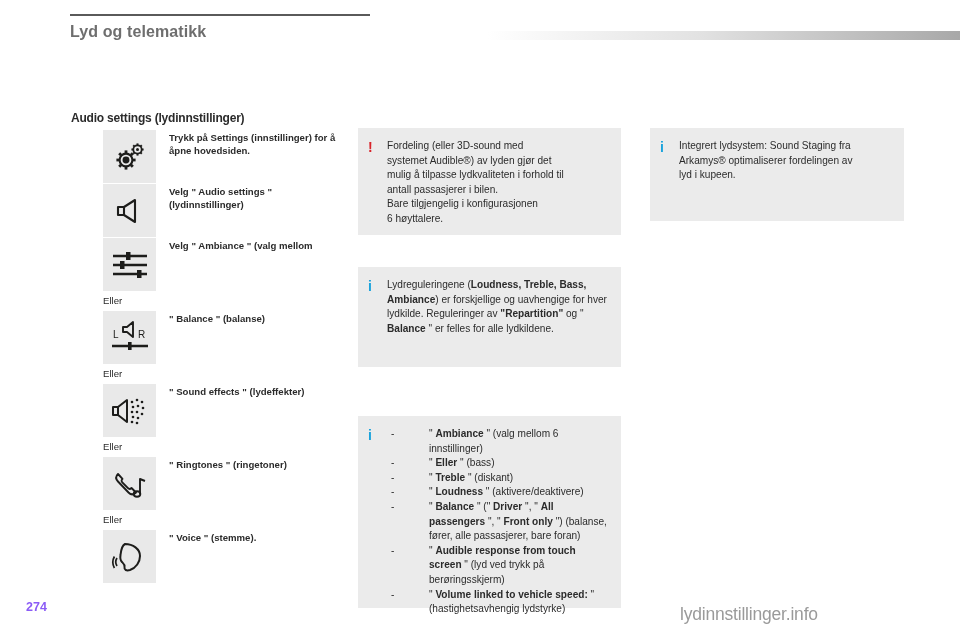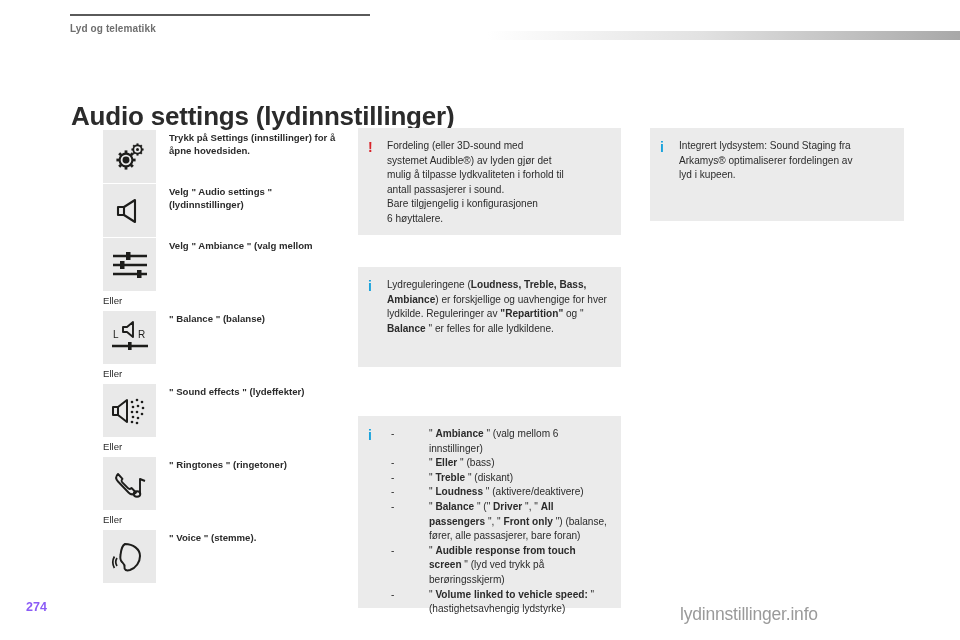--- a/index.html
+++ b/index.html
@@ -16,33 +16,33 @@
     background: #ffffff;
   }
 
   
   .hdr-rule-top {
     position: absolute; left: 70px; top: 14px;
     width: 300px; height: 2px; background: #5a5a5a;
   }
   .hdr-title {
     position: absolute; left: 70px; top: 23px;
-    font-size: 10px; font-weight: bold; color: #6e6e6e;
+    font-size: 16px; font-weight: bold; color: #6e6e6e;
     letter-spacing: 0.1px; white-space: nowrap;
   }
   .hdr-grad {
     position: absolute; left: 487px; top: 31px;
     width: 473px; height: 9px;
     background: linear-gradient(to right, #ffffff 0%, #e2e2e2 45%, #a8a8a8 100%);
   }
 
   
   .page-title {
-    position: absolute; left: 71px; top: 101px;
-    font-size: 26px; font-weight: bold; color: #2b2b2b;
+    position: absolute; left: 71px; top: 111px;
+    font-size: 12px; font-weight: bold; color: #2b2b2b;
     letter-spacing: -0.2px; white-space: nowrap;
   }
 
   
   .steps { position: absolute; left: 71px; top: 130px; width: 275px; padding-left: 32px; }
   .step-row { position: relative; min-height: 54px; }
   .step-icon {
     position: absolute; left: 0; top: 0;
     width: 53px; height: 53px;
     background: #e9e9e9;
@@ -271,21 +271,21 @@
     </div>
 
   </div>
 
   <div class="note" id="note-warning">
     <div class="note-mark mark-warn">!</div>
     <div class="note-body">
       <div>Fordeling (eller 3D-sound med</div>
       <div>systemet Audible®) av lyden gjør det</div>
       <div>mulig å tilpasse lydkvaliteten i forhold til</div>
-      <div>antall passasjerer i sound.</div>
+      <div>antall passasjerer i bilen.</div>
       <div>Bare tilgjengelig i konfigurasjonen</div>
       <div>6 høyttalere.</div>
     </div>
   </div>
 
   <div class="note" id="note-levels">
     <div class="note-mark mark-info">i</div>
     <div class="note-body">Lydreguleringene (<b>Loudness, Treble, Bass, Ambiance</b>) er forskjellige og uavhengige for hver lydkilde. Reguleringer av <b>"Repartition"</b> og " <b>Balance</b> " er felles for alle lydkildene.</div>
   </div>
 

